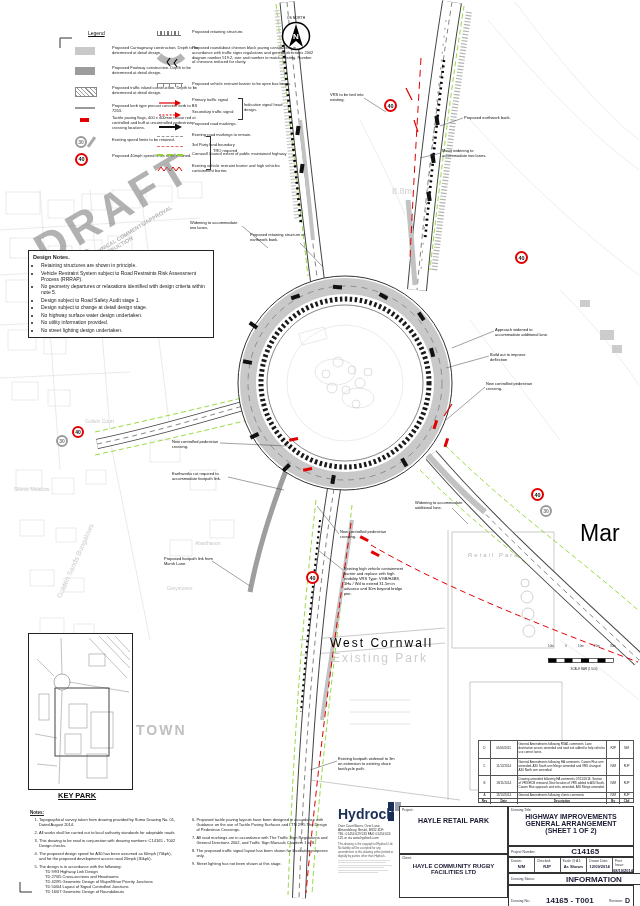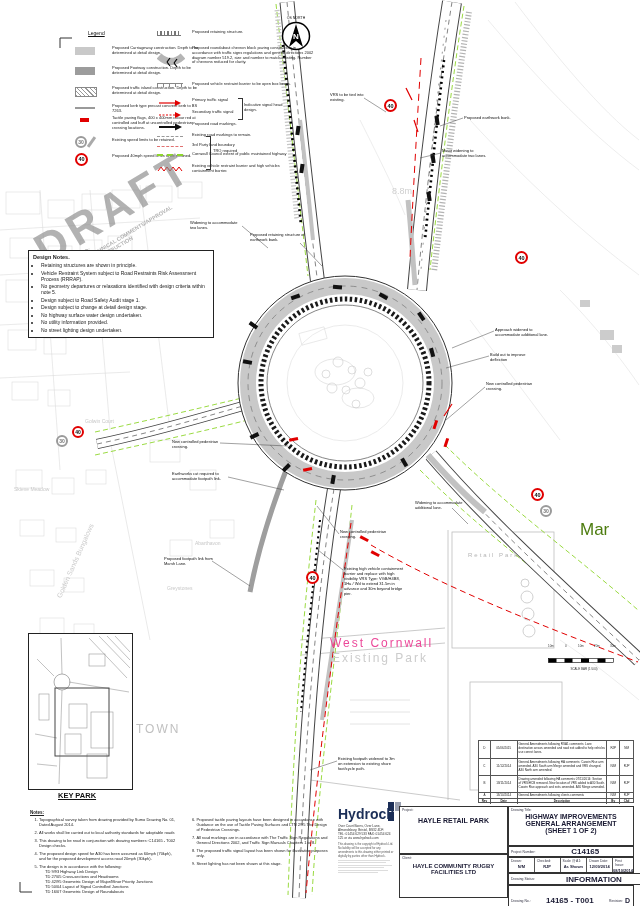--- a/index.html
+++ b/index.html
@@ -387,24 +387,24 @@
   <div class="badge red" style="left:384px;top:99px;width:13px;height:13px;font-size:5.5px">40</div>
   <div class="badge red" style="left:515px;top:251px;width:13px;height:13px;font-size:5.5px">40</div>
   <div class="badge red" style="left:72px;top:426px;width:12px;height:12px;font-size:5px">40</div>
   <div class="badge gray" style="left:56px;top:435px;width:12px;height:12px;font-size:5px">30</div>
   <div class="badge red" style="left:306px;top:571px;width:13px;height:13px;font-size:5.5px">40</div>
   <div class="badge red" style="left:531px;top:488px;width:13px;height:13px;font-size:5.5px">40</div>
   <div class="badge gray" style="left:540px;top:505px;width:12px;height:12px;font-size:5px">30</div>
 
   <div class="mapword" style="left:392px;top:186px;font-size:9px;color:#cfcfcf">8.8m</div>
   <div class="mapword" style="left:468px;top:552px;font-size:6px;letter-spacing:2px;color:#b5b5b5">Retail Park</div>
-  <div class="mapword" style="left:330px;top:636px;font-size:12px;letter-spacing:2px;color:#ec4899">West Cornwall</div>
+  <div class="mapword" style="left:330px;top:636px;font-size:12px;letter-spacing:2px;color:#000000">West Cornwall</div>
   <div class="mapword" style="left:332px;top:651px;font-size:12px;letter-spacing:2px;color:#cccccc">Existing Park</div>
-  <div class="mapword" style="left:136px;top:722px;font-size:12px;font-weight:normal;letter-spacing:2px;color:#c0c0c0">TOWN</div>
-  <div class="mapword" style="left:580px;top:520px;font-size:17px;color:#4d7c0f">Mar</div>
+  <div class="mapword" style="left:136px;top:722px;font-size:14px;font-weight:bold;letter-spacing:2px;color:#c0c0c0">TOWN</div>
+  <div class="mapword" style="left:580px;top:520px;font-size:23px;color:#000000">Mar</div>
   <div class="mapword" style="left:195px;top:540px;font-size:5px;color:#c8c8c8">Abarthavon</div>
   <div class="mapword" style="left:167px;top:585px;font-size:5px;color:#c8c8c8">Greystones</div>
   <div class="mapword" style="left:62px;top:592px;font-size:7px;color:#cccccc;transform:rotate(-66deg);transform-origin:left bottom">Golden Sands Bungalows</div>
   <div class="mapword" style="left:14px;top:486px;font-size:5px;color:#c8c8c8">Skieve Meadow</div>
   <div class="mapword" style="left:85px;top:418px;font-size:5px;color:#c8c8c8">Golwin Court</div>
 
   <div class="abs" style="left:548px;top:644px;width:72px">
     <div style="position:relative;height:5px;font-size:3px;color:#333">
       <span style="position:absolute;left:0">10m</span>
       <span style="position:absolute;left:17px">0</span>

